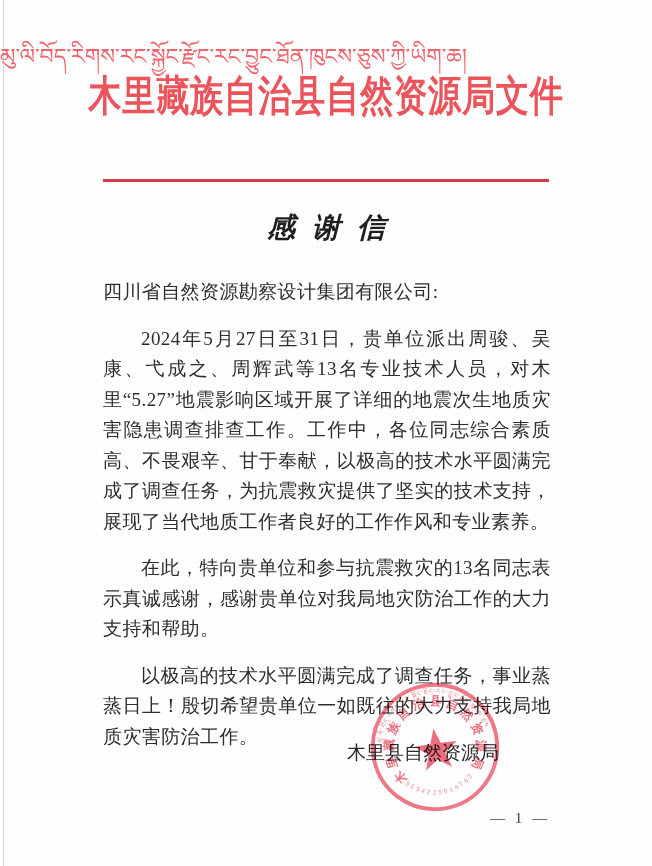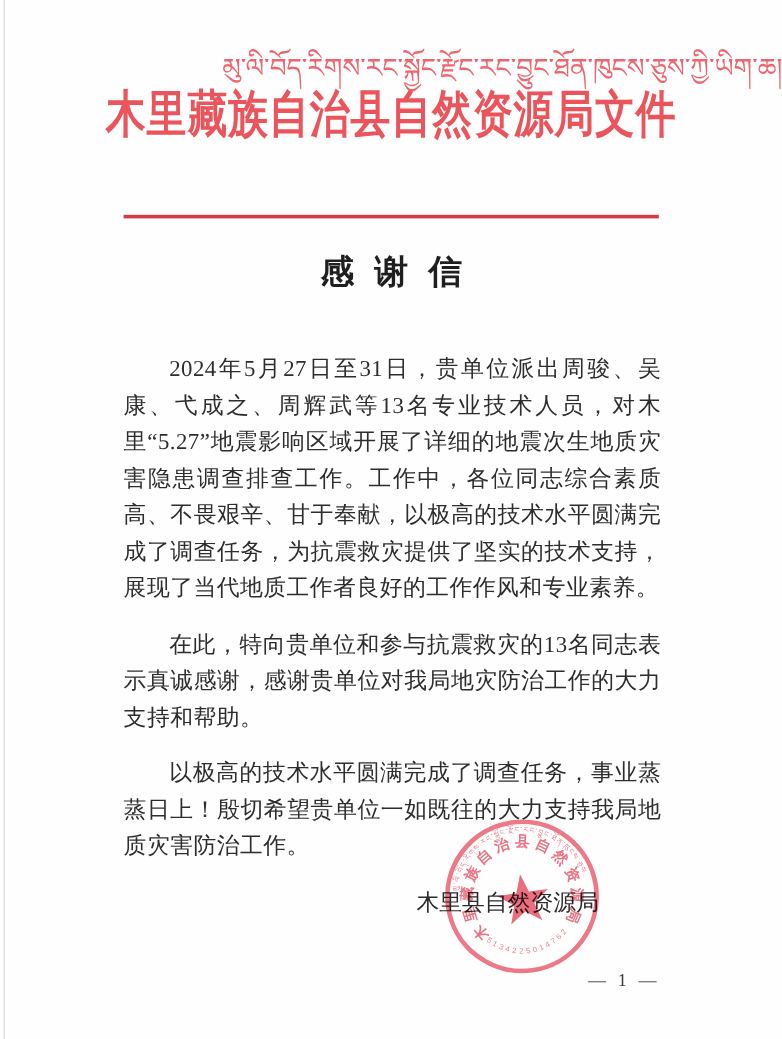--- a/index.html
+++ b/index.html
@@ -9,21 +9,21 @@
     background:#fefefe;
     overflow:hidden;
     font-family:"Liberation Serif", serif;
   }
   .scan-edge {
     position:absolute; left:3px; top:0; width:1px; height:866px;
     background:#d9d9d9;
   }
   .tibetan-header {
     position:absolute; top:44px; left:0; width:652px;
-    text-align:right;
+    text-align:left;
     font-size:22px; line-height:26px;
     color:#ef656d;
     white-space:nowrap;
   }
   .doc-title {
     position:absolute; top:72px; left:0; width:652px;
     text-align:center;
     font-size:42px; line-height:48px; font-weight:bold;
     color:#ec545c;
     white-space:nowrap;
@@ -37,20 +37,21 @@
     background:#d43b44;
   }
   .letter-title {
     position:absolute; top:211px; left:0; width:652px;
     text-align:center;
     font-size:28px; line-height:34px; font-weight:bold;
     color:#1f1f1f;
     letter-spacing:17px;
     padding-left:17px;
     box-sizing:border-box;
+    font-style:italic;
   }
   .letter-body {
     position:absolute; top:277px; left:103px; width:448px;
     font-size:19px; line-height:30.5px;
     color:#2d2d2d;
     text-align:justify;
     letter-spacing:0.4px;
   }
   .letter-body p { margin:0; }
   .letter-body p.indent { text-indent:2em;margin-top:16px; }
@@ -86,20 +87,21 @@
 
   <div class="tibetan-header">མུ་ལི་བོད་རིགས་རང་སྐྱོང་རྫོང་རང་བྱུང་ཐོན་ཁུངས་ཅུས་ཀྱི་ཡིག་ཆ།</div>
 
   <div class="doc-title">木里藏族自治县自然资源局文件</div>
 
   <div class="red-rule"></div>
 
   <div class="letter-title">感谢信</div>
 
   <div class="letter-body">
+    <p>四川省自然资源勘察设计集团有限公司:</p>
     <p class="indent">2024年5月27日至31日，贵单位派出周骏、吴康、弋成之、周辉武等13名专业技术人员，对木里“5.27”地震影响区域开展了详细的地震次生地质灾害隐患调查排查工作。工作中，各位同志综合素质高、不畏艰辛、甘于奉献，以极高的技术水平圆满完成了调查任务，为抗震救灾提供了坚实的技术支持，展现了当代地质工作者良好的工作作风和专业素养。</p>
     <p class="indent">在此，特向贵单位和参与抗震救灾的13名同志表示真诚感谢，感谢贵单位对我局地灾防治工作的大力支持和帮助。</p>
     <p class="indent">以极高的技术水平圆满完成了调查任务，事业蒸蒸日上！殷切希望贵单位一如既往的大力支持我局地质灾害防治工作。</p>
   </div>
 
   <div class="signature-block">
     <div>木里县自然资源局</div>
   </div>
 
   <div class="seal-wrap">

